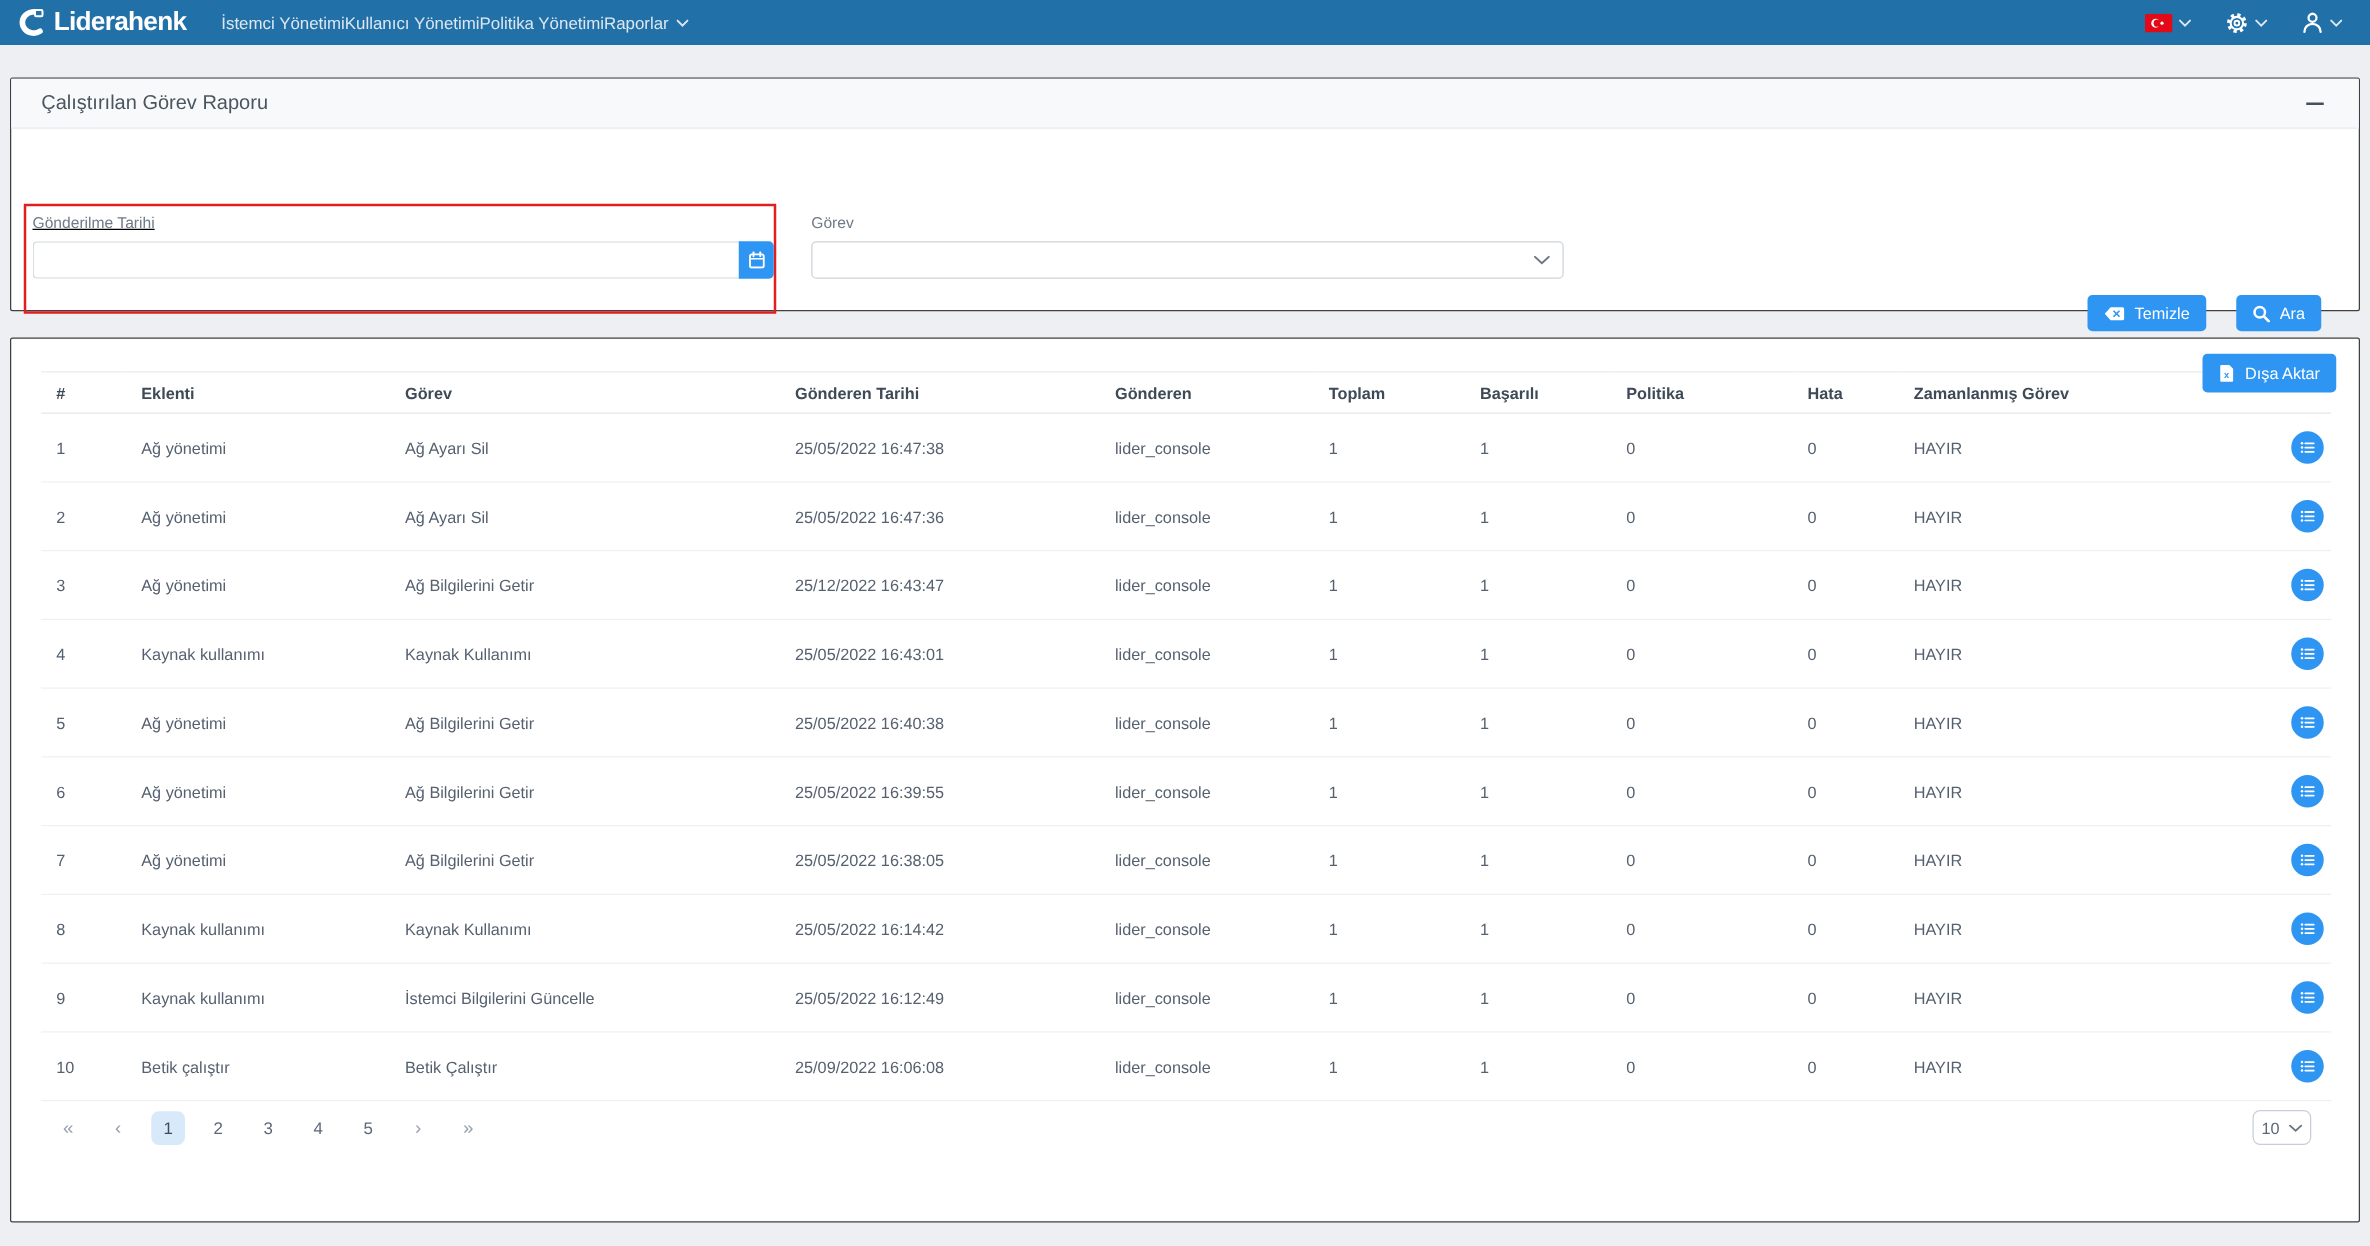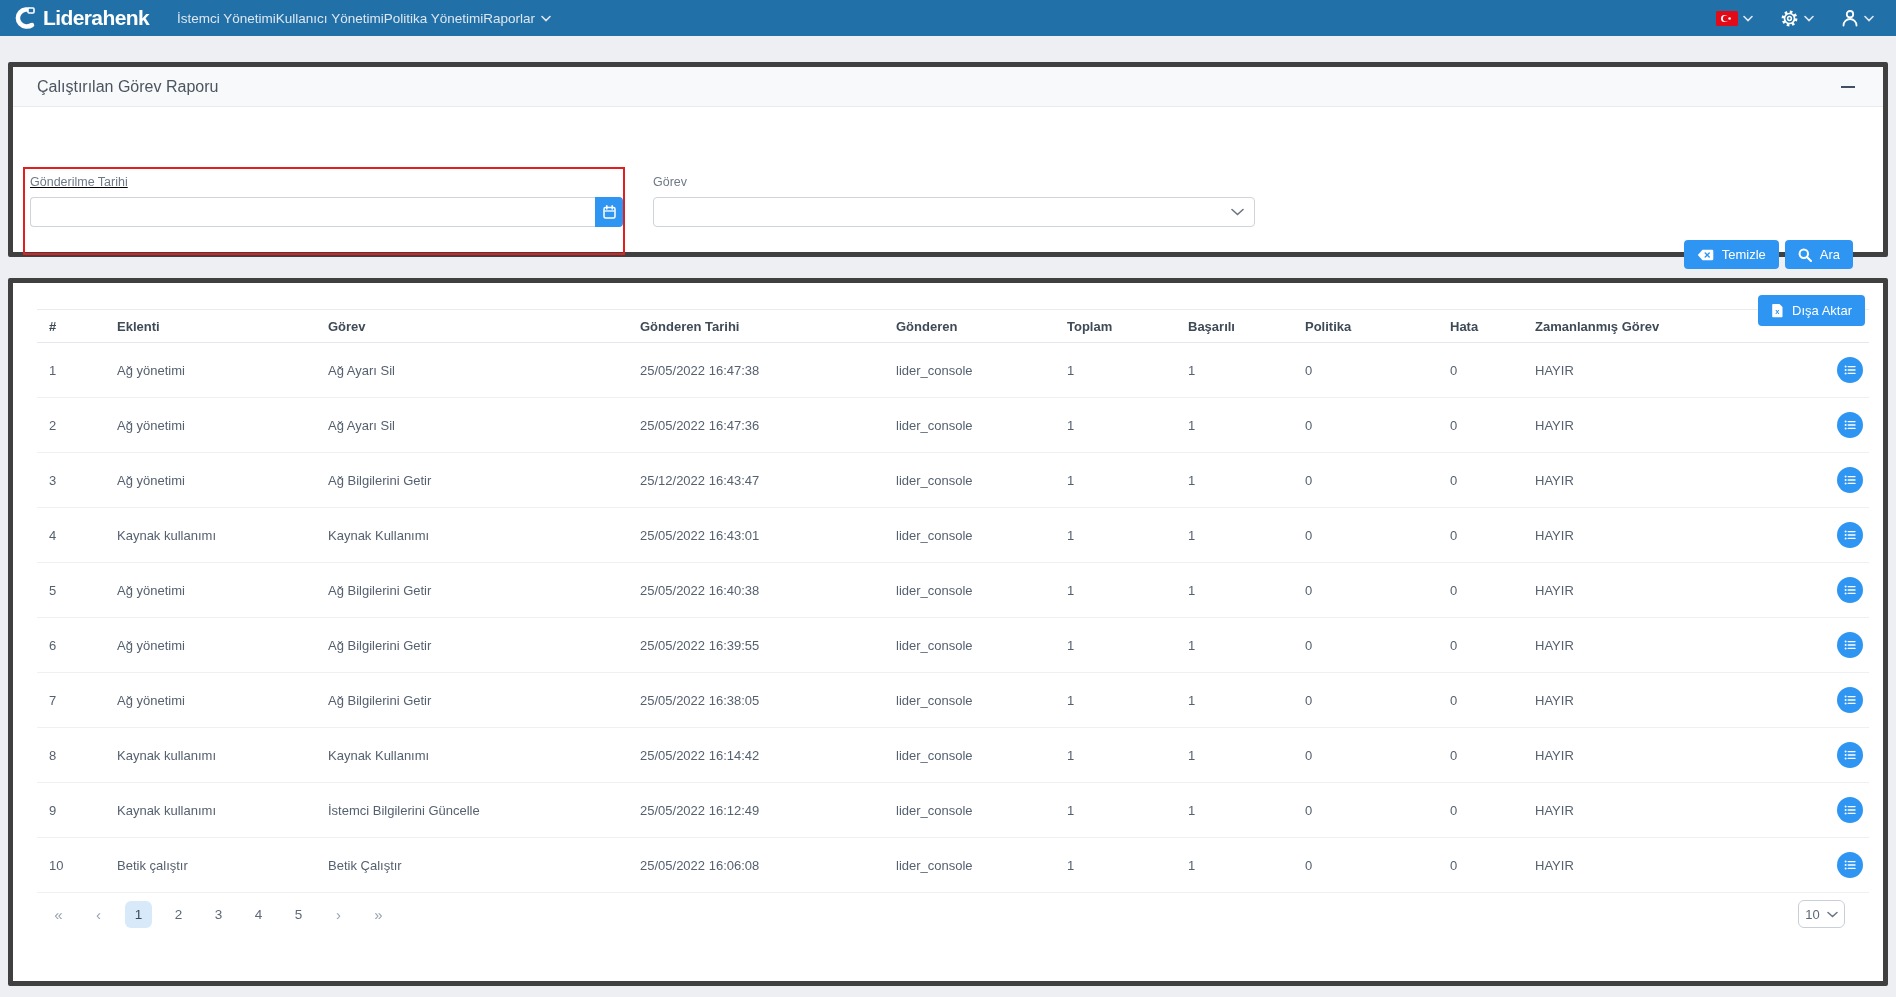--- a/index.html
+++ b/index.html
@@ -19,21 +19,21 @@
     color: #fff;
   }
   .brand { display:flex; align-items:center; gap:6px; padding-left:13px; cursor:pointer; }
   .brand-text { font-size:21px; font-weight:700; letter-spacing:-0.6px; color:#fff; }
   .nav-links { display:flex; align-items:center; margin-left:28px; }
   .nav-link { font-size:13.5px; color:#dce7f1; cursor:pointer; display:flex; align-items:center; gap:6px; }
   .nav-right { margin-left:auto; display:flex; align-items:center; gap:27px; padding-right:22px; }
   .nav-ctl { display:flex; align-items:center; gap:5px; cursor:pointer; }
 
   
-  .card { background:#fff; border:5px solid #404040; margin:0 8px; border-radius:2px; }
+  .card { background:#fff; border:1px solid #404040; margin:0 8px; border-radius:2px; }
   #filter-card { margin-top:26px; }
   .card-header {
     height:40px; background:#f8f9fa; border-bottom:1px solid #e8ebef;
     display:flex; align-items:center; justify-content:space-between; padding:0 24px;
   }
   .card-title { font-size:16px; color:#4a5560; }
   .collapse-btn { background:none; border:none; cursor:pointer; padding:4px; }
   .collapse-line { display:block; width:14px; height:2px; background:#44505e; }
 
   .filter-body { position:relative; height:145px; }
@@ -47,21 +47,21 @@
     flex:1; border:1px solid #ced4da; border-right:none; border-radius:4px 0 0 4px;
     padding:0 9px; font-size:13px; color:#495057; outline:none; min-width:0;
   }
   .cal-btn { width:28px; background:#2e96f2; border:none; border-radius:0 4px 4px 0;
     display:flex; align-items:center; justify-content:center; cursor:pointer; }
   .select-box {
     margin-top:8px; height:30px; border:1px solid #ced4da; border-radius:4px; background:#fff;
     display:flex; align-items:center; justify-content:space-between; padding:0 10px;
     font-size:13px; color:#495057; cursor:pointer;
   }
-  .filter-actions { position:absolute; right:30px; top:133px; display:flex; gap:6px; }
+  .filter-actions { position:absolute; right:30px; top:133px; display:flex; gap:24px; }
   .btn {
     height:29px; background:#2e96f2; color:#fff; border:none; border-radius:4px;
     font-size:13px; display:flex; align-items:center; gap:8px; padding:0 13px; cursor:pointer;
   }
 
   
   #results-card { margin-top:21px; height:708px; position:relative; padding:0 24px; }
   .results-title { margin:0; padding-top:22px; font-size:17px; font-weight:700; color:#3d4956; }
   .export-btn { position:absolute; right:18px; top:12px; height:31px; }
 
@@ -510,21 +510,21 @@
             <line x1="4.2" y1="9.4" x2="11" y2="9.4" stroke="#ffffff" stroke-width="1.4" stroke-linecap="round"></line>
           </svg>
         </span>
       </button>
     </td>
   </tr>
         <tr>
     <td>10</td>
     <td>Betik çalıştır</td>
     <td>Betik Çalıştır</td>
-    <td>25/05/2022 16:06:08</td>
+    <td>25/09/2022 16:06:08</td>
     <td>lider_console</td>
     <td>1</td>
     <td>1</td>
     <td>0</td>
     <td>0</td>
     <td>HAYIR</td>
     <td class="action-cell">
       <button class="row-action">
         <span style="display:flex;">
           <svg width="12" height="12" viewBox="0 0 12 12">

